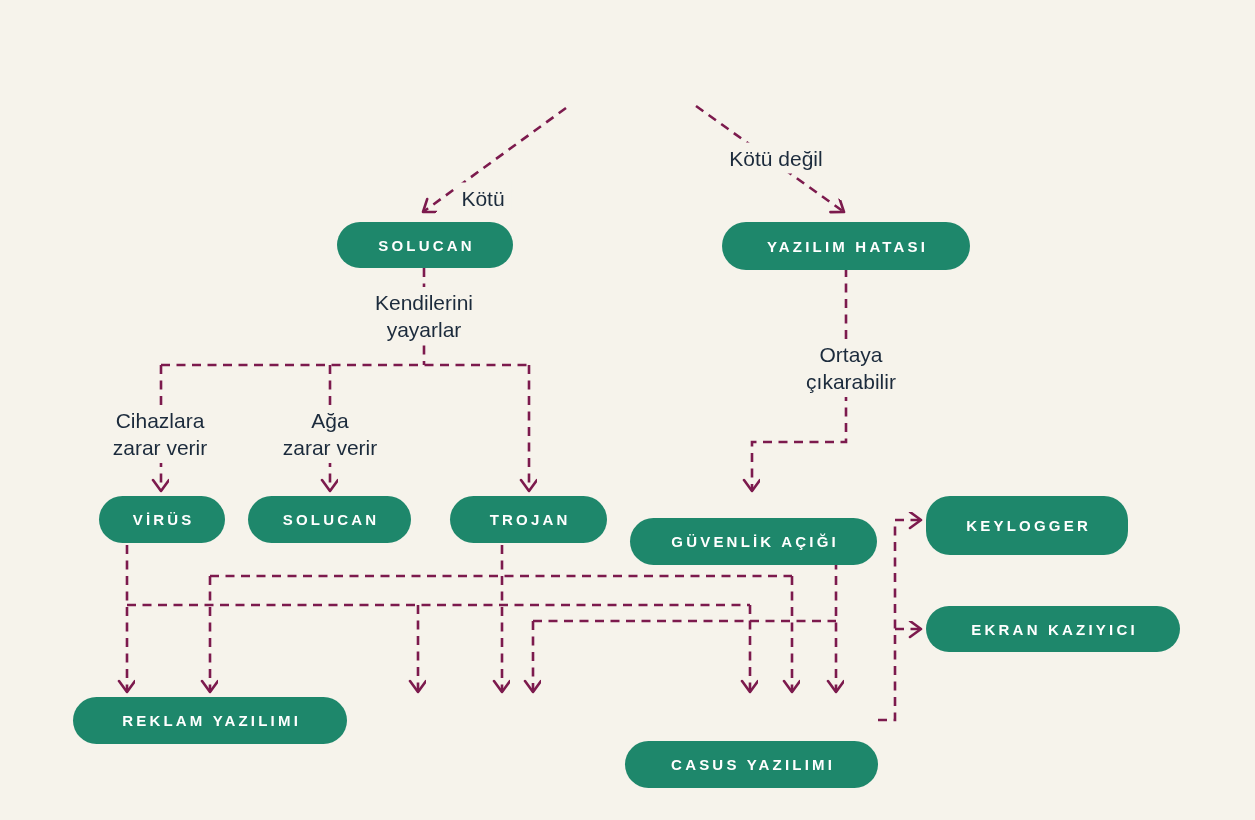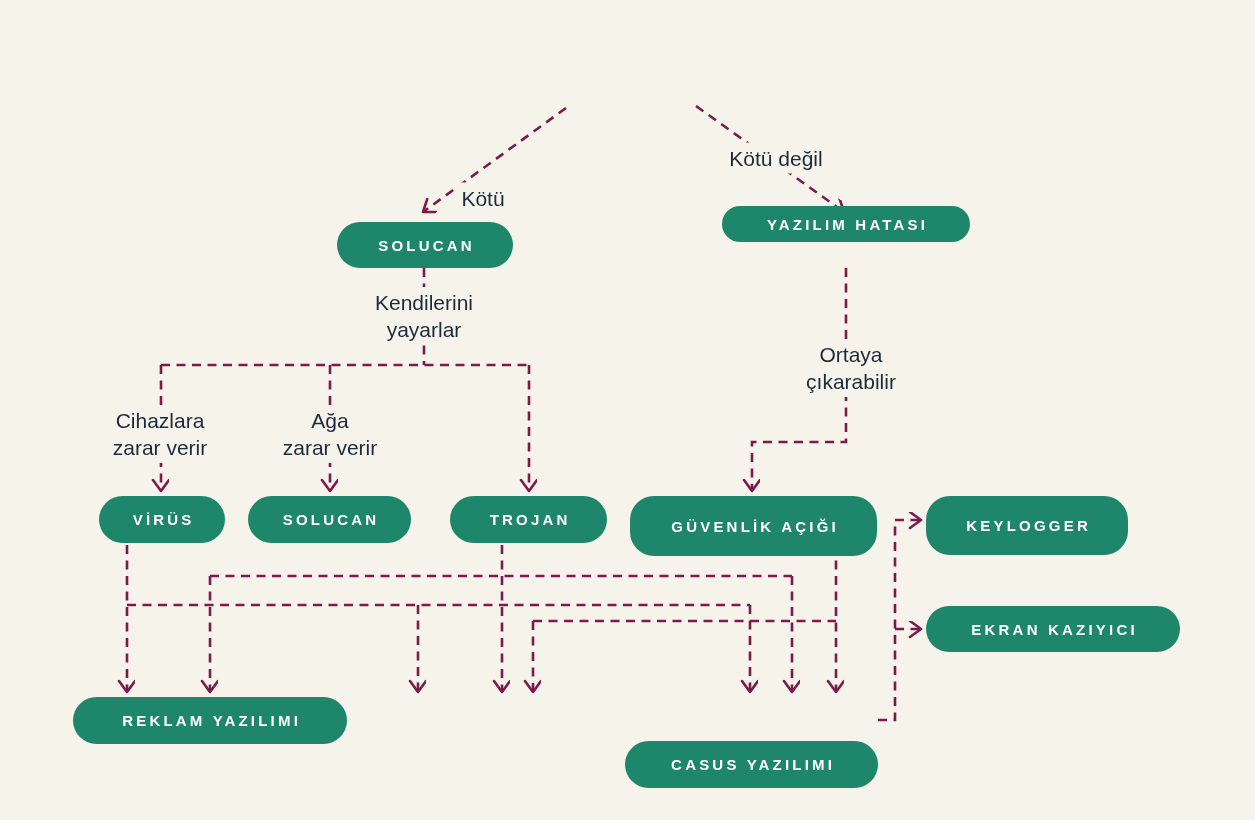--- a/index.html
+++ b/index.html
@@ -62,25 +62,25 @@
     font-size: 21px;
     line-height: 27px;
     text-align: center;
     white-space: pre-line;
     padding: 2px 7px;
   }
 
   
   #n-amac      { left: 562px; top: 75px;  width: 134px; height: 47px; }
   #n-malware   { left: 337px; top: 222px; width: 176px; height: 46px; }
-  #n-yazilim   { left: 722px; top: 206px; width: 248px; height: 36px; }
+  #n-yazilim   { left: 722px; top: 222px; width: 248px; height: 48px; }
   #n-virus     { left: 99px;  top: 496px; width: 126px; height: 47px; }
   #n-solucan   { left: 248px; top: 496px; width: 163px; height: 47px; }
   #n-trojan    { left: 450px; top: 496px; width: 157px; height: 47px; }
-  #n-guvenlik  { left: 630px; top: 496px; width: 247px; height: 60px; }
+  #n-guvenlik  { left: 630px; top: 518px; width: 247px; height: 47px; }
   #n-keylogger { left: 926px; top: 496px; width: 202px; height: 59px; }
   #n-ekran     { left: 926px; top: 606px; width: 254px; height: 46px; }
   #n-reklam    { left: 73px;  top: 697px; width: 274px; height: 47px; }
   #n-fidye     { left: 362px; top: 697px; width: 253px; height: 47px; }
   #n-casus     { left: 625px; top: 697px; width: 253px; height: 47px; margin-top: 44px; }
 
   
   #l-kotu        { left: 483px; top: 158px; margin-top: 40px; }
   #l-kotudegil   { left: 776px; top: 158px; text-align: center; }
   #l-kendilerini { left: 424px; top: 316px; }

